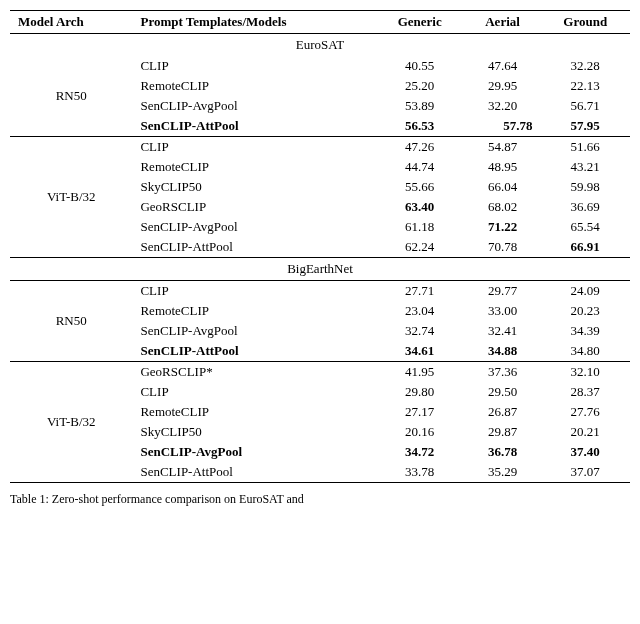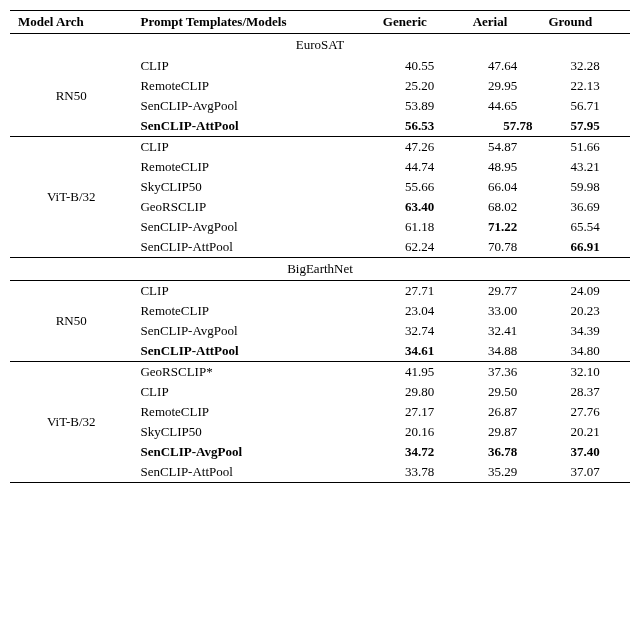--- a/index.html
+++ b/index.html
@@ -19,21 +19,21 @@
     }
     table {
       width: 100%;
       border-collapse: collapse;
       border-top: 1.5px solid #000;
       border-bottom: 1.5px solid #000;
     }
     th {
       font-weight: bold;
       padding: 3px 8px;
-      text-align: left;
+      text-align: center;
       border-bottom: 1px solid #000;
     }
     th.left-align {
       text-align: left;
     }
     td {
       padding: 2px 8px;
       text-align: center;
     }
     td.left-align {
@@ -84,21 +84,21 @@
         </tr>
         <tr>
           <td class="left-align">RemoteCLIP</td>
           <td>25.20</td>
           <td>29.95</td>
           <td>22.13</td>
         </tr>
         <tr>
           <td class="left-align">SenCLIP-AvgPool</td>
           <td>53.89</td>
-          <td>44.65</td>
+          <td>32.20</td>
           <td>56.71</td>
         </tr>
         <tr>
           <td class="left-align" style="font-weight: bold;">SenCLIP-AttPool</td>
           <td style="font-weight: bold;">56.53</td>
           <td style="font-weight: bold; text-align: right;">57.78</td>
           <td style="font-weight: bold;">57.95</td>
         </tr>
         <tr style="border-top: 1px solid rgb(0, 0, 0);">
           <td rowspan="6" class="model-arch" style="border-top: 1px solid rgb(0, 0, 0);">ViT-B/32</td>
@@ -155,21 +155,21 @@
         </tr>
         <tr>
           <td class="left-align">SenCLIP-AvgPool</td>
           <td>32.74</td>
           <td>32.41</td>
           <td>34.39</td>
         </tr>
         <tr>
           <td class="left-align" style="font-weight: bold;">SenCLIP-AttPool</td>
           <td style="font-weight: bold;">34.61</td>
-          <td style="font-weight: normal;">34.88</td>
+          <td style="font-weight: bold;">34.88</td>
           <td style="font-weight: normal;">34.80</td>
         </tr>
         <tr style="border-top: 1px solid rgb(0, 0, 0);">
           <td rowspan="6" class="model-arch" style="border-top: 1px solid rgb(0, 0, 0);">ViT-B/32</td>
           <td class="left-align" style="border-top: 1px solid rgb(0, 0, 0);">GeoRSCLIP*</td>
           <td style="border-top: 1px solid rgb(0, 0, 0);">41.95</td>
           <td style="border-top: 1px solid rgb(0, 0, 0);">37.36</td>
           <td style="border-top: 1px solid rgb(0, 0, 0);">32.10</td>
         </tr>
         <tr>
@@ -197,13 +197,14 @@
           <td style="font-weight: bold;">37.40</td>
         </tr>
         <tr>
           <td class="left-align">SenCLIP-AttPool</td>
           <td>33.78</td>
           <td>35.29</td>
           <td>37.07</td>
         </tr>
       </tbody>
   </table>
+  <div class="caption">Table 1: Zero-shot performance comparison on EuroSAT and</div>
 </div>
 
 </body></html>

